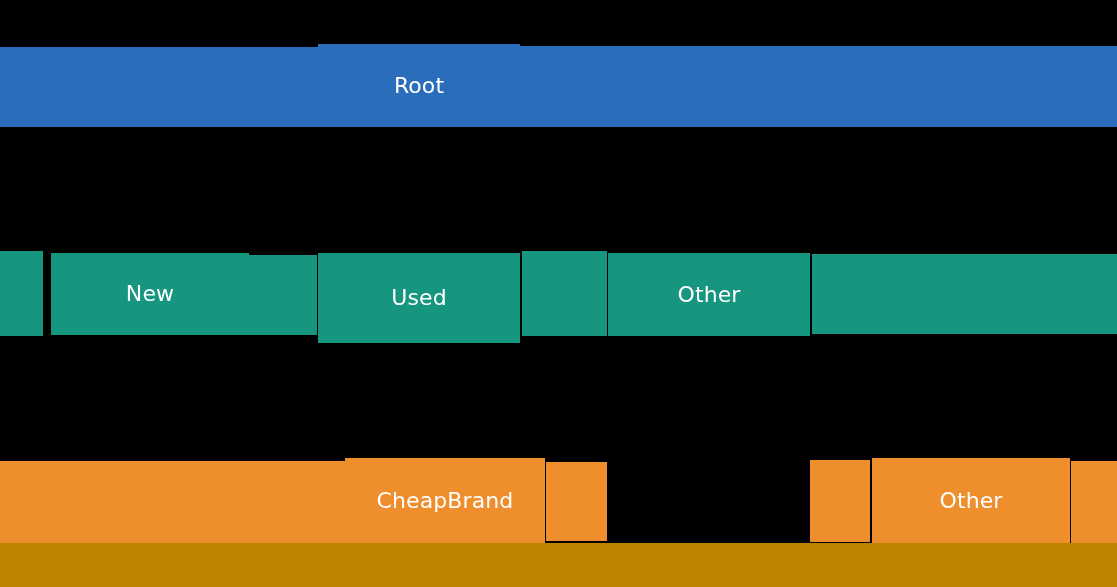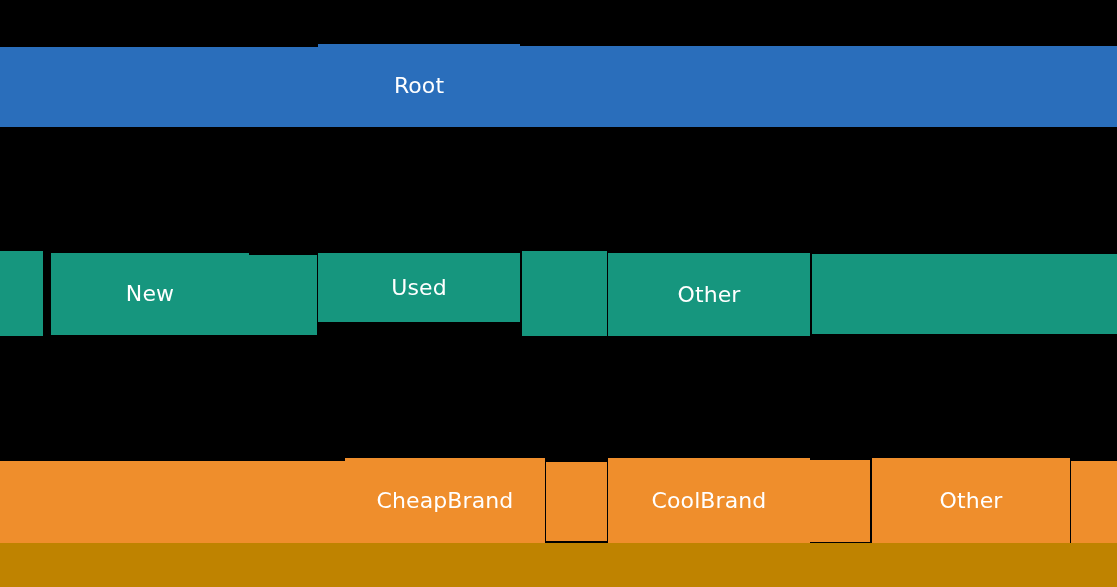--- a/index.html
+++ b/index.html
@@ -60,38 +60,35 @@
         <span class="node-label">Root</span>
       </div>
       <div class="icicle-node lvl-root" style="left: 520px; top: 2px; width: 597px; height: 81px; background: rgb(42, 110, 187);"></div>
     </div>
     <div class="icicle-row" style="top: 251px; height: 85px;">
       <div class="icicle-node lvl-one" style="left: 0px; top: 0px; width: 43px; height: 85px; background: rgb(22, 150, 126);"></div>
       <div class="icicle-node lvl-one" style="left: 51px; top: 2px; width: 198px; height: 82px; background: rgb(22, 150, 126);">
         <span class="node-label">New</span>
       </div>
       <div class="icicle-node lvl-one" style="left: 245px; top: 4px; width: 72px; height: 80px; background: rgb(22, 150, 126);"></div>
-      <div class="icicle-node lvl-one" style="left: 318px; top: 2px; width: 202px; height: 69px; background: rgb(22, 150, 126);">
+      <div class="icicle-node lvl-one" style="left: 318px; top: 2px; width: 202px; height: 90px; background: rgb(22, 150, 126);">
         <span class="node-label">Used</span>
       </div>
       <div class="icicle-node lvl-one" style="left: 522px; top: 0px; width: 85px; height: 85px; background: rgb(22, 150, 126);"></div>
       <div class="icicle-node lvl-one" style="left: 608px; top: 2px; width: 202px; height: 83px; background: rgb(22, 150, 126);">
         <span class="node-label">Other</span>
       </div>
       <div class="icicle-node lvl-one" style="left: 812px; top: 3px; width: 305px; height: 80px; background: rgb(22, 150, 126);"></div>
     </div>
     <div class="icicle-row" style="top: 458px; height: 85px;">
       <div class="icicle-node lvl-two" style="left: 0px; top: 3px; width: 345px; height: 82px; background: rgb(239, 142, 44);"></div>
       <div class="icicle-node lvl-two" style="left: 345px; top: 0px; width: 200px; height: 85px; background: rgb(239, 142, 44);">
         <span class="node-label">CheapBrand</span>
       </div>
       <div class="icicle-node lvl-two" style="left: 546px; top: 4px; width: 61px; height: 79px; background: rgb(239, 142, 44);"></div>
-      <div class="icicle-node lvl-two" style="left: 608px; top: 0px; width: 202px; height: 85px; background: rgb(239, 142, 44);">
-        <span class="node-label">CoolBrand</span>
-      </div>
       <div class="icicle-node lvl-two" style="left: 810px; top: 2px; width: 60px; height: 82px; background: rgb(239, 142, 44);"></div>
       <div class="icicle-node lvl-two" style="left: 872px; top: 0px; width: 198px; height: 85px; background: rgb(239, 142, 44);">
         <span class="node-label">Other</span>
       </div>
       <div class="icicle-node lvl-two" style="left: 1071px; top: 3px; width: 46px; height: 82px; background: rgb(239, 142, 44);"></div>
     </div>
     <div class="icicle-row" style="top: 543px; height: 44px;">
       <div class="icicle-node lvl-three" style="left: 0px; top: 0px; width: 1117px; height: 44px; background: rgb(191, 131, 0);"></div>
     </div>
   </div>

